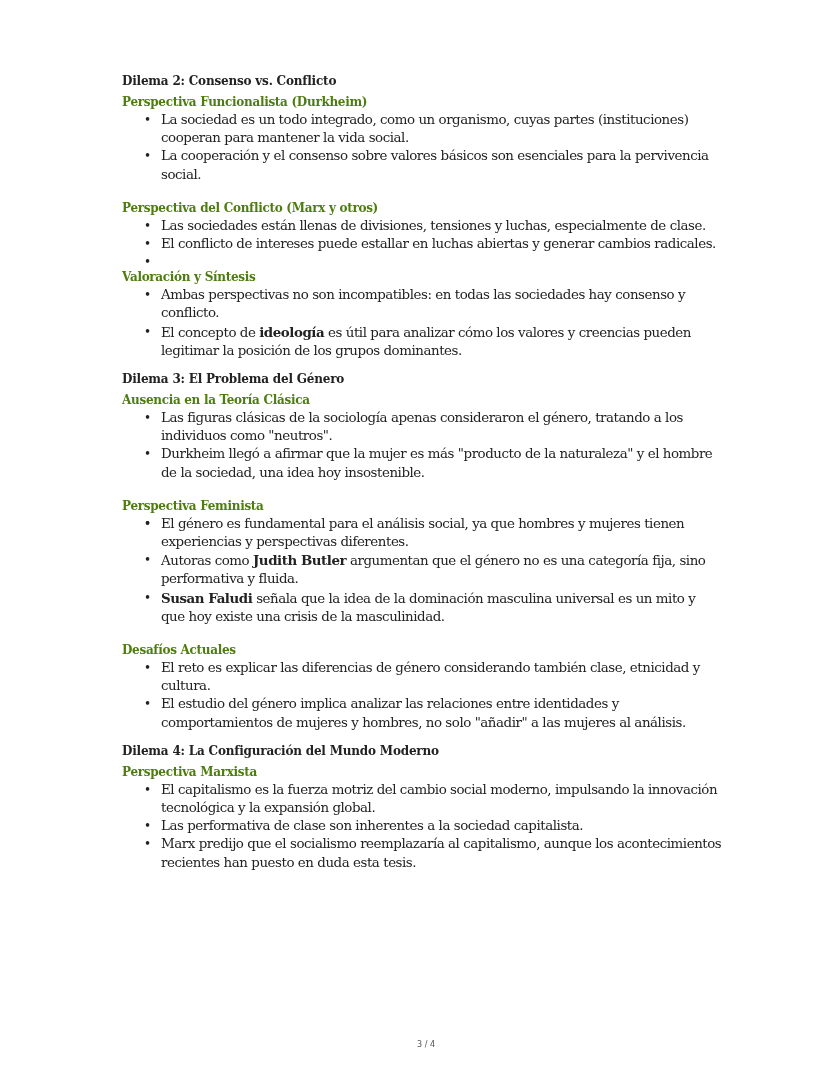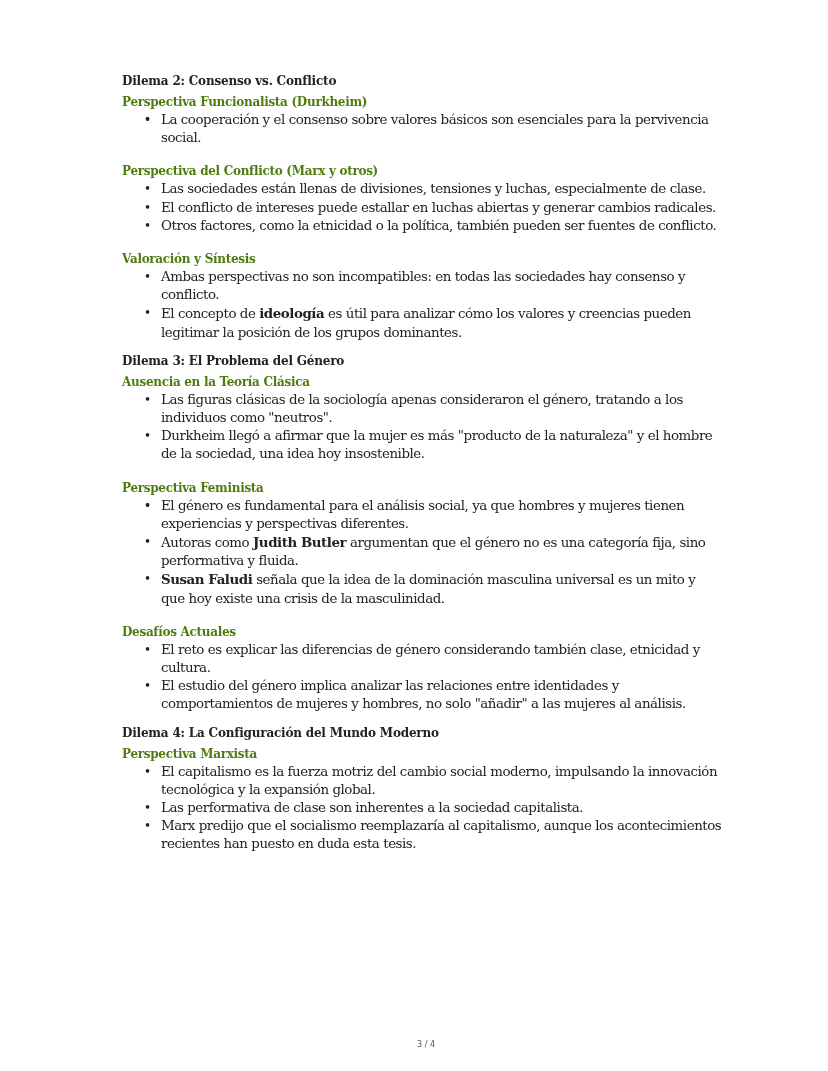--- a/index.html
+++ b/index.html
@@ -77,29 +77,29 @@
 </head>
 <body>
 
 <div class="page">
 
   <section>
     <h2 class="dilema">Dilema 2: Consenso vs. Conflicto</h2>
 
     <h3 class="sub">Perspectiva Funcionalista (Durkheim)</h3>
     <ul class="items">
-      <li><span class="bullet">•</span></li>
+      <li><span class="bullet">•</span><span>La sociedad es un todo integrado, como un organismo, cuyas partes (instituciones) cooperan para mantener la vida social.</span></li>
       <li><span class="bullet">•</span><span>La cooperación y el consenso sobre valores básicos son esenciales para la pervivencia social.</span></li>
     </ul>
 
     <h3 class="sub">Perspectiva del Conflicto (Marx y otros)</h3>
     <ul class="items">
       <li><span class="bullet">•</span><span>Las sociedades están llenas de divisiones, tensiones y luchas, especialmente de clase.</span></li>
       <li><span class="bullet">•</span><span>El conflicto de intereses puede estallar en luchas abiertas y generar cambios radicales.</span></li>
-      <li><span class="bullet">•</span><span>Otros factores, como la etnicidad o la política, también pueden ser fuentes de conflicto.</span></li>
+      <li><span class="bullet">•</span></li>
     </ul>
 
     <h3 class="sub">Valoración y Síntesis</h3>
     <ul class="items last-in-section">
       <li><span class="bullet">•</span><span>Ambas perspectivas no son incompatibles: en todas las sociedades hay consenso y conflicto.</span></li>
       <li><span class="bullet">•</span><span>El concepto de </span><b>ideología</b><span> es útil para analizar cómo los valores y creencias pueden legitimar la posición de los grupos dominantes.</span></li>
     </ul>
   </section>
 
   <section>

